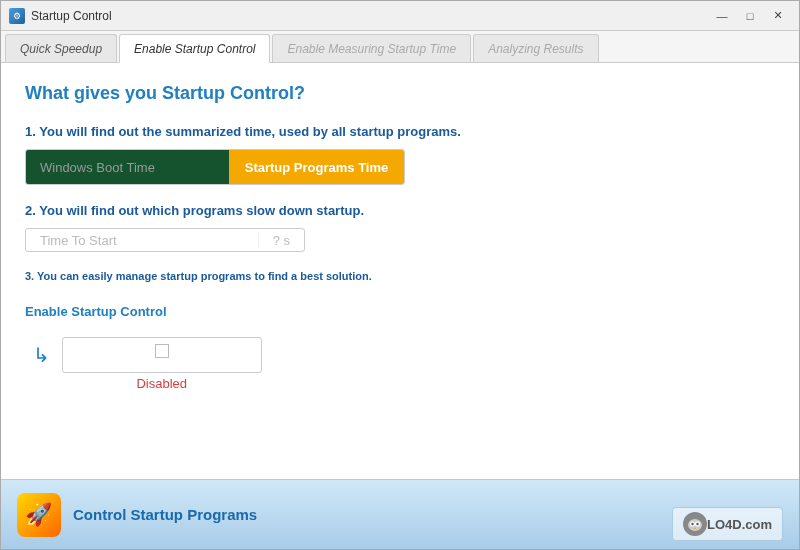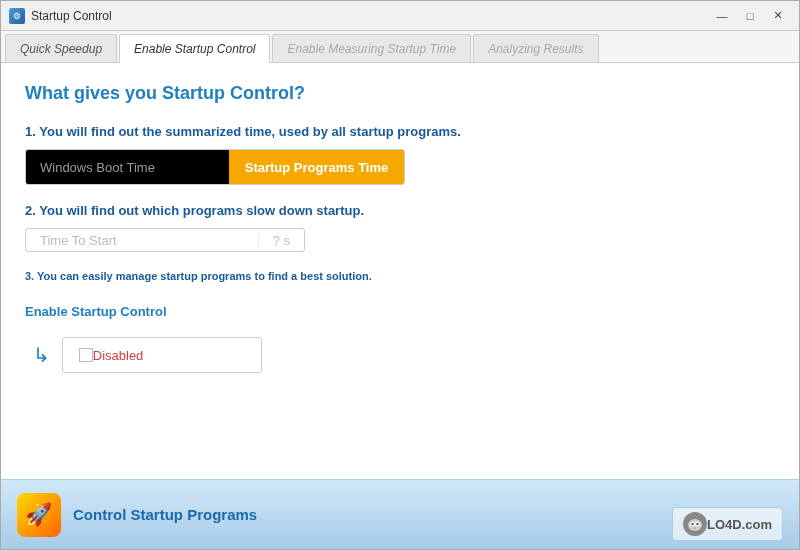--- a/index.html
+++ b/index.html
@@ -136,21 +136,21 @@
       overflow: hidden;
       width: 380px;
       height: 36px;
     }
 
     .boot-time-label {
       flex: 1;
       display: flex;
       align-items: center;
       padding: 0 14px;
-      background: #000000;
+      background: #14532d;
       color: #999;
       font-size: 13px;
     }
 
     .boot-time-active {
       flex: 1;
       display: flex;
       align-items: center;
       justify-content: center;
       background: #f5a800;
@@ -214,23 +214,24 @@
       margin-left: 8px;
     }
 
     .enable-checkbox-box {
       display: flex;
       align-items: center;
       border: 1px solid #ccc;
       border-radius: 3px;
       padding: 6px 16px;
       background: #fff;
-      gap: 0;
+      gap: 18px;
       width: 200px;
       height: 36px;
+      flex-direction: column;
     }
 
     .checkbox-square {
       width: 14px;
       height: 14px;
       border: 1px solid #bbb;
       background: #fff;
       display: flex; align-items: center; justify-content: center;
       flex-shrink: 0;
     }

